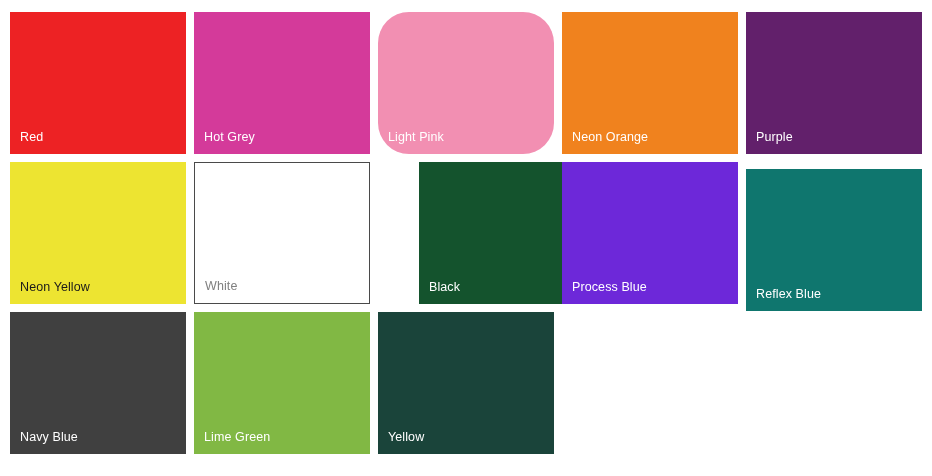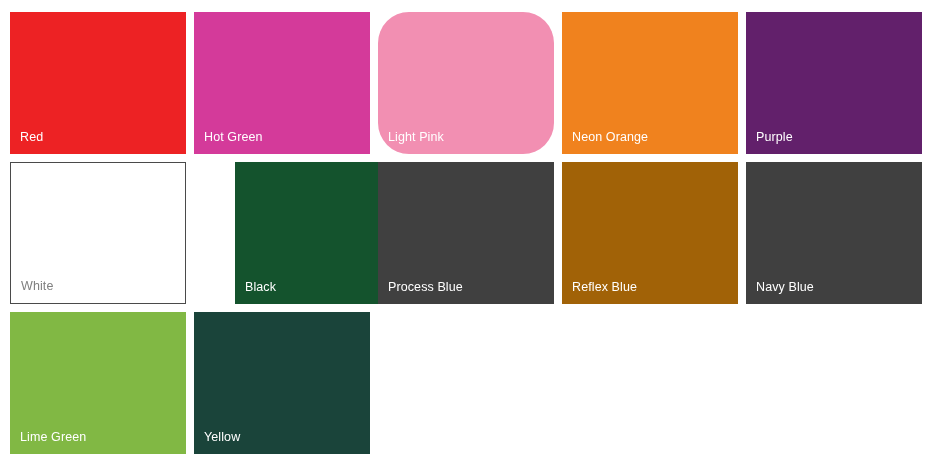--- a/index.html
+++ b/index.html
@@ -49,41 +49,44 @@
   }
 </style>
 </head>
 <body style="background: rgb(255, 255, 255);">
 
 <div id="swatch-grid">
     <div class="swatch" style="background: rgb(237, 34, 36);">
       <span class="swatch-label" style="color: rgb(255, 255, 255);">Red</span>
     </div>
     <div class="swatch" style="background: rgb(212, 58, 154);">
-      <span class="swatch-label" style="color: rgb(255, 255, 255);">Hot Green</span>
+      <span class="swatch-label" style="color: rgb(255, 255, 255);">Hot Grey</span>
     </div>
     <div class="swatch" style="background: rgb(242, 143, 178); border-radius: 31px;">
       <span class="swatch-label" style="color: rgb(255, 255, 255);">Light Pink</span>
     </div>
     <div class="swatch" style="background: rgb(240, 130, 30);">
       <span class="swatch-label" style="color: rgb(255, 255, 255);">Neon Orange</span>
     </div>
     <div class="swatch" style="background: rgb(98, 32, 107);">
       <span class="swatch-label" style="color: rgb(255, 255, 255);">Purple</span>
     </div>
+    <div class="swatch" style="background: rgb(237, 228, 49);">
+      <span class="swatch-label" style="color: rgb(26, 26, 26);">Neon Yellow</span>
+    </div>
     <div class="swatch" style="background: rgb(255, 255, 255); border: 1px solid rgb(74, 74, 74);">
       <span class="swatch-label" style="color: rgb(128, 128, 128);">White</span>
     </div>
     <div class="swatch" style="background: #14532d; margin-left: 41px;">
       <span class="swatch-label" style="color: rgb(255, 255, 255);">Black</span>
     </div>
-    <div class="swatch" style="background: #404040;">
+    <div class="swatch" style="background: #6d28d9;">
       <span class="swatch-label" style="color: rgb(255, 255, 255);">Process Blue</span>
     </div>
-    <div class="swatch" style="background: #a16207;">
+    <div class="swatch" style="background: #0f766e; margin-top: 7px;">
       <span class="swatch-label" style="color: rgb(255, 255, 255);">Reflex Blue</span>
     </div>
     <div class="swatch" style="background: #404040;">
       <span class="swatch-label" style="color: rgb(255, 255, 255);">Navy Blue</span>
     </div>
     <div class="swatch" style="background: rgb(129, 184, 68); text-decoration: underline;">
       <span class="swatch-label" style="color: rgb(255, 255, 255);">Lime Green</span>
     </div>
     <div class="swatch" style="background: rgb(26, 68, 58);">
       <span class="swatch-label" style="color: rgb(255, 255, 255);">Yellow</span>

